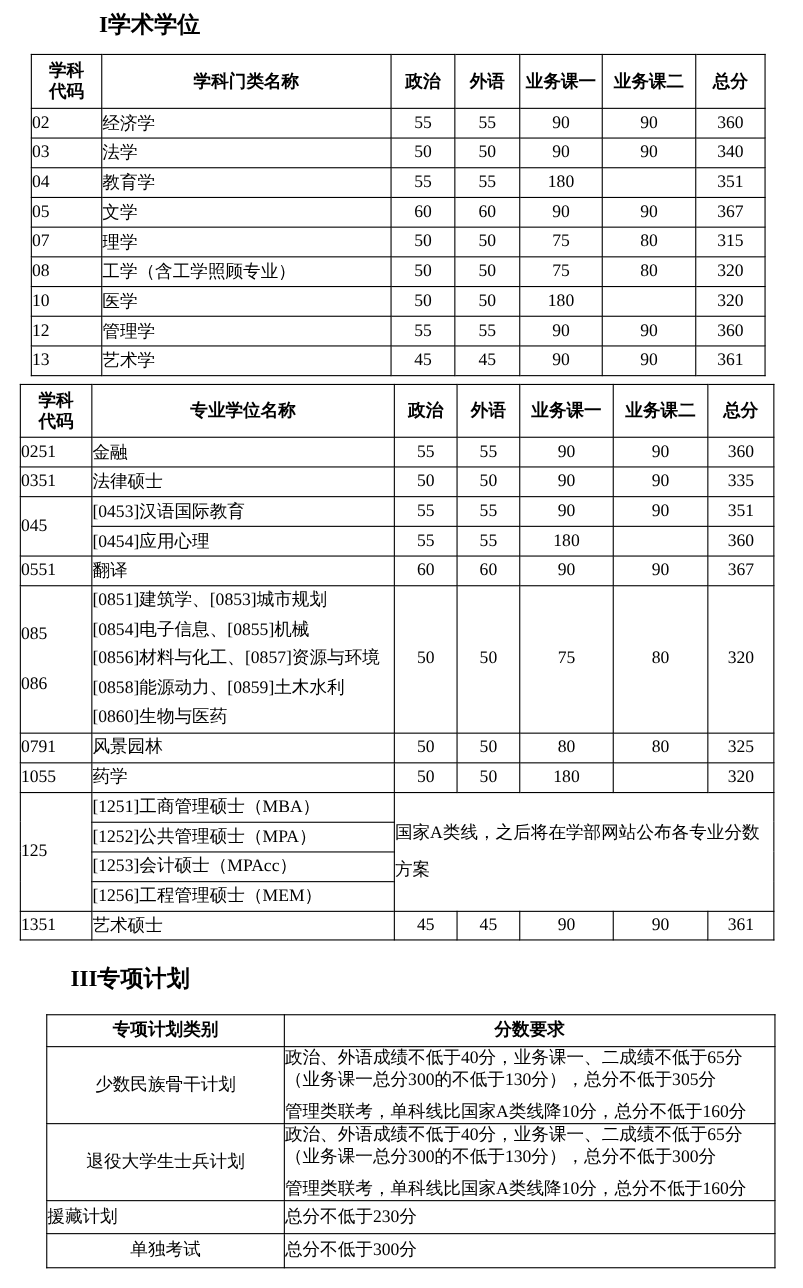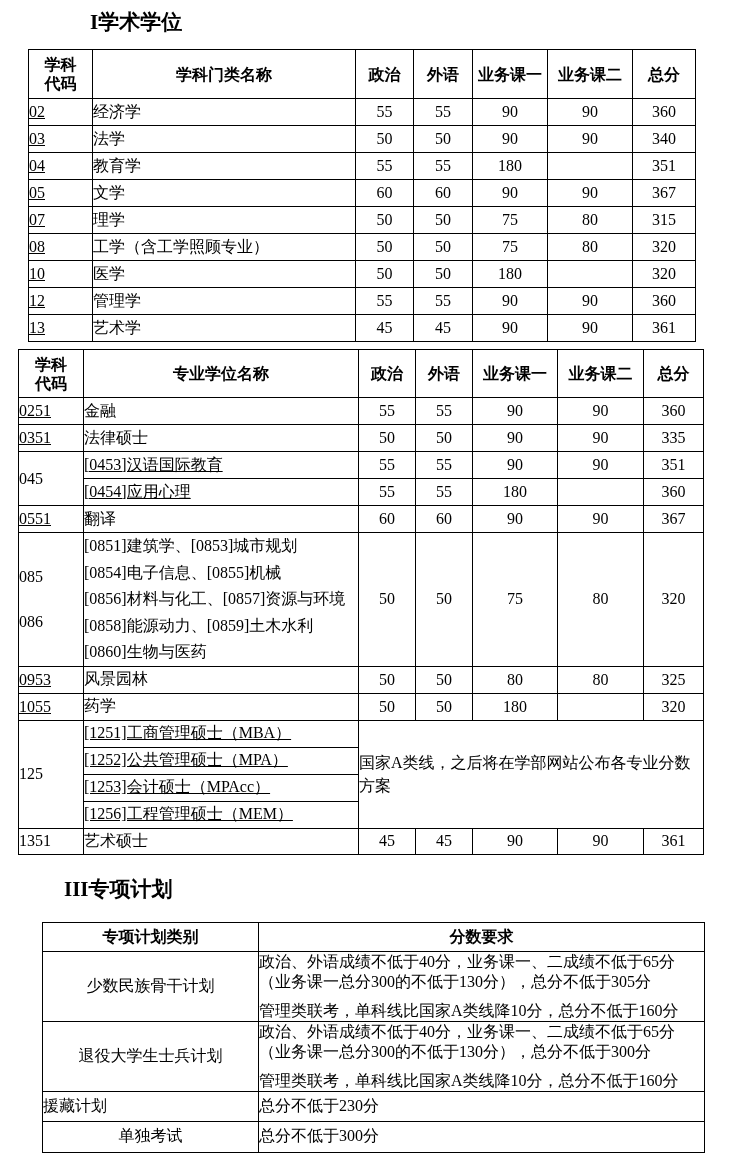--- a/index.html
+++ b/index.html
@@ -47,33 +47,33 @@
   }
   #table-academic { margin: 14px 0 0 28px; width: 667px; }
   #table-professional { margin: 7px 0 0 18px; width: 685px; }
   #table-special { margin: 20px 0 0 42px; width: 662px; }
 
   .cell-code { text-align: left; padding-left: 8px; white-space: pre-line; }
   .cell-name { text-align: left; padding-left: 11px; margin-top: 23px; }
   .cell-score { text-align: center; }
   .h48 { height: 48px; }
   .h47 { height: 47px; }
-  .rh  { height: 26px; text-decoration: underline; }
+  .rh  { height: 26px; }
   .rh2 { height: 25px; }
   .tall-name {
     white-space: pre-line;
     line-height: 26.5px;
     padding-top: 2px;
     padding-bottom: 2px;
   }
   .tall-code { line-height: 45px; }
   .note-cell {
     text-align: left;
     padding: 0 6px;
-    line-height: 23px;
+    line-height: 33px;
     margin-top: 32px;
   }
 
   
   #table-special th { height: 28px; white-space: normal; }
   .sp-cat { text-align: center; font-size: 16px; }
   .sp-req { text-align: left; padding: 3px 6px 3px 6px; font-size: 15px; line-height: 20px; vertical-align: top; }
   .sp-req p { margin: 0; }
   .sp-req p + p { margin-top: 9px; }
   .sp-req-center { text-align: left; font-size: 15px; height: 29px; }
@@ -267,21 +267,21 @@
 [0856]材料与化工、[0857]资源与环境
 [0858]能源动力、[0859]土木水利
 [0860]生物与医药</td>
       <td class="cell-score">50</td>
       <td class="cell-score">50</td>
       <td class="cell-score">75</td>
       <td class="cell-score">80</td>
       <td class="cell-score">320</td>
     </tr>
     <tr>
-      <td class="cell-code rh">0953</td>
+      <td class="cell-code rh">0791</td>
       <td class="cell-name">风景园林</td>
       <td class="cell-score">50</td>
       <td class="cell-score">50</td>
       <td class="cell-score">80</td>
       <td class="cell-score">80</td>
       <td class="cell-score">325</td>
     </tr>
     <tr>
       <td class="cell-code rh">1055</td>
       <td class="cell-name">药学</td>

